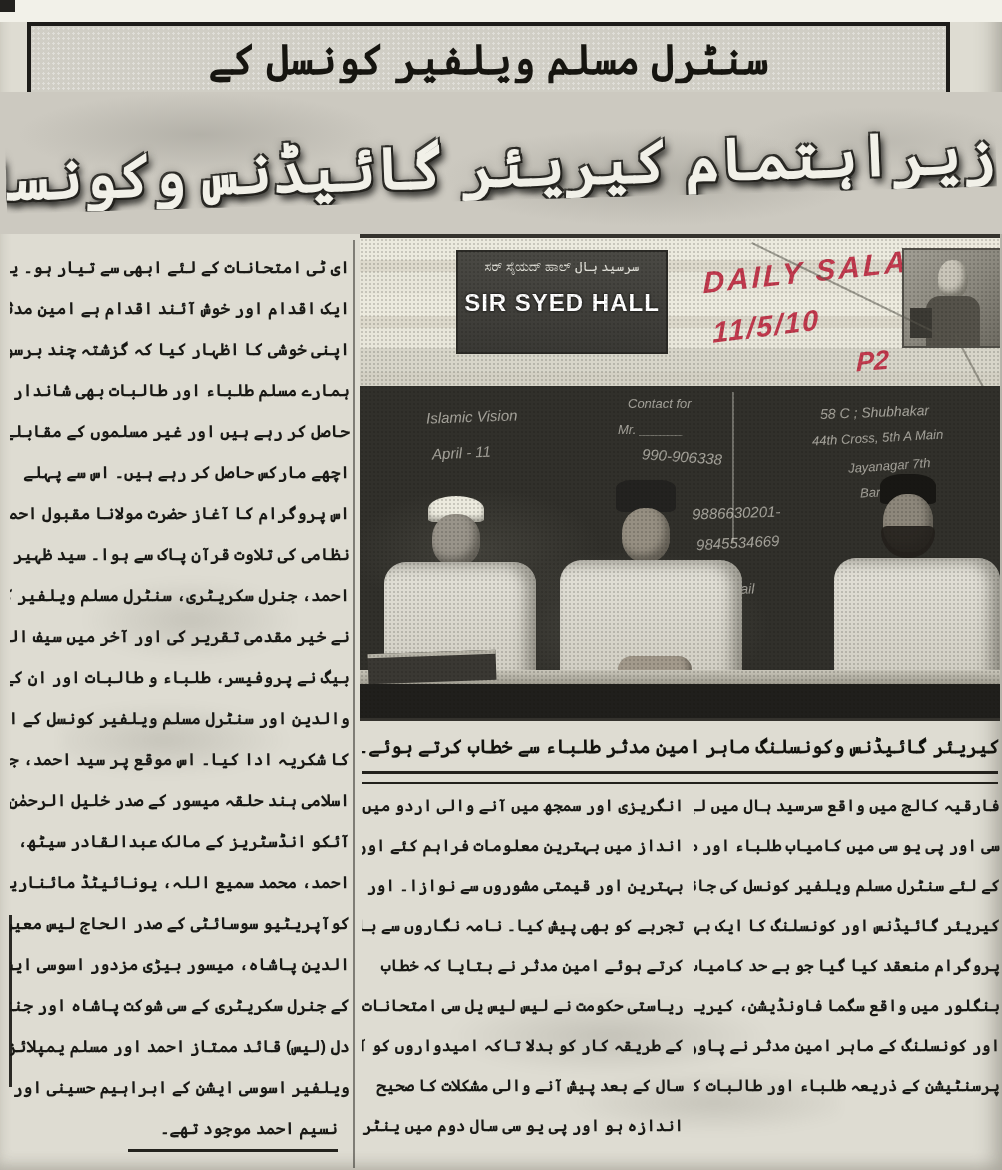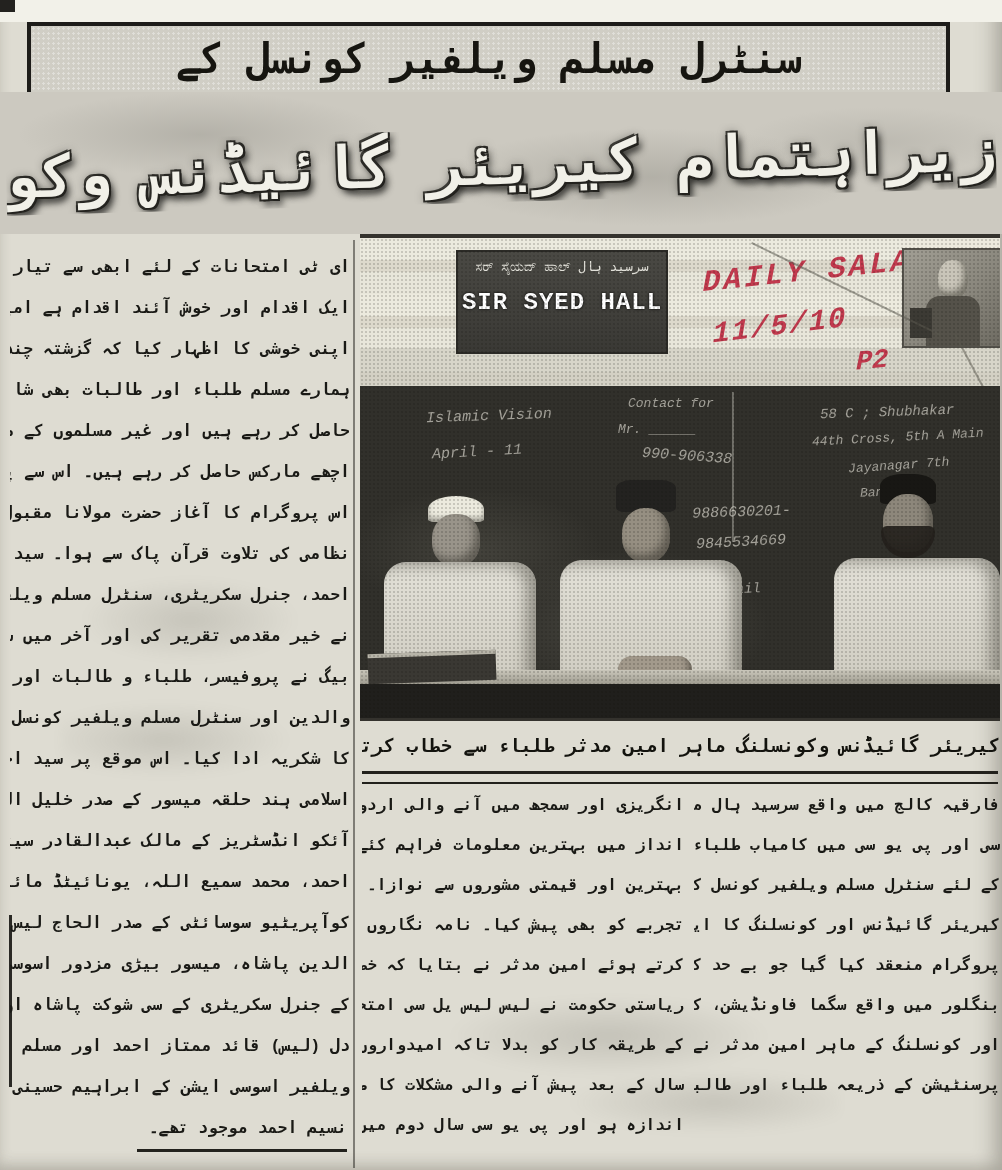--- a/index.html
+++ b/index.html
@@ -1,19 +1,19 @@
 <!DOCTYPE html>
 <html lang="ur"><head>
 <meta charset="utf-8">
 <style>
   html,body{margin:0;padding:0;background:#f3f2ea;}
   .page{
     position:relative; width:1002px; height:1170px; overflow:hidden;
     background:#dedcd2;
-    font-family:Liberation Mono, monospace;
+    font-family:Liberation Sans, sans-serif;
     box-shadow: inset -10px 0 18px rgba(92,90,80,.30), inset 0 -6px 12px rgba(120,118,108,.18);
   }
   
   .top-margin{position:absolute;left:0;top:0;width:1002px;height:22px;background:#f2f1e9;}
   .corner-mark{position:absolute;left:0;top:0;width:15px;height:12px;background:#23221f;}
   
   .kicker-box{
     position:absolute;left:27px;top:22px;width:915px;height:66px;
     background:#d0cec5; border:4px solid #1d1c19;
     display:flex;align-items:center;justify-content:center;
@@ -49,21 +49,21 @@
   .ghost-2{left:420px;top:960px;width:420px;height:190px;
     background:radial-gradient(ellipse 55% 30% at 45% 40%, #5f5d54, transparent 70%),
                radial-gradient(ellipse 50% 24% at 70% 75%, #6a685e, transparent 70%);}
   .ghost-3{left:640px;top:80px;width:330px;height:120px;
     background:radial-gradient(ellipse 60% 40% at 50% 50%, #8d8b81, transparent 70%);}
   
   .col{position:absolute; direction:rtl; color:#191915;}
   .col .text-line{white-space:nowrap; overflow:hidden; text-align:right; font-weight:600;}
   .col-left{left:10px; top:247px; width:340px;}
   .col-left .text-line{height:41px; line-height:41px; font-size:16.5px;}
-  .col-left .text-line:last-child{border-bottom:3px solid #23221d; width:210px; margin-right:3px;}
+  .col-left .text-line:last-child{border-bottom:3px solid #23221d; width:210px; margin-right:12px;}
   .col-middle{left:362px; top:786px; width:322px;}
   .col-right{left:694px; top:786px; width:306px;}
   .col-middle .text-line,.col-right .text-line{height:40px; line-height:40px; font-size:16px;}
   .column-rule{position:absolute;left:353px;top:240px;width:2px;height:928px;background:rgba(50,48,42,.55);}
   .edge-rule{position:absolute;left:9px;top:915px;width:2.5px;height:172px;background:#2a2925;}
   
   .photo{
     position:absolute;left:360px;top:234px;width:640px;height:480px;
     background:#e6e4da; border-top:4px solid #34322d; border-bottom:3px solid #34322d;
     overflow:hidden;

